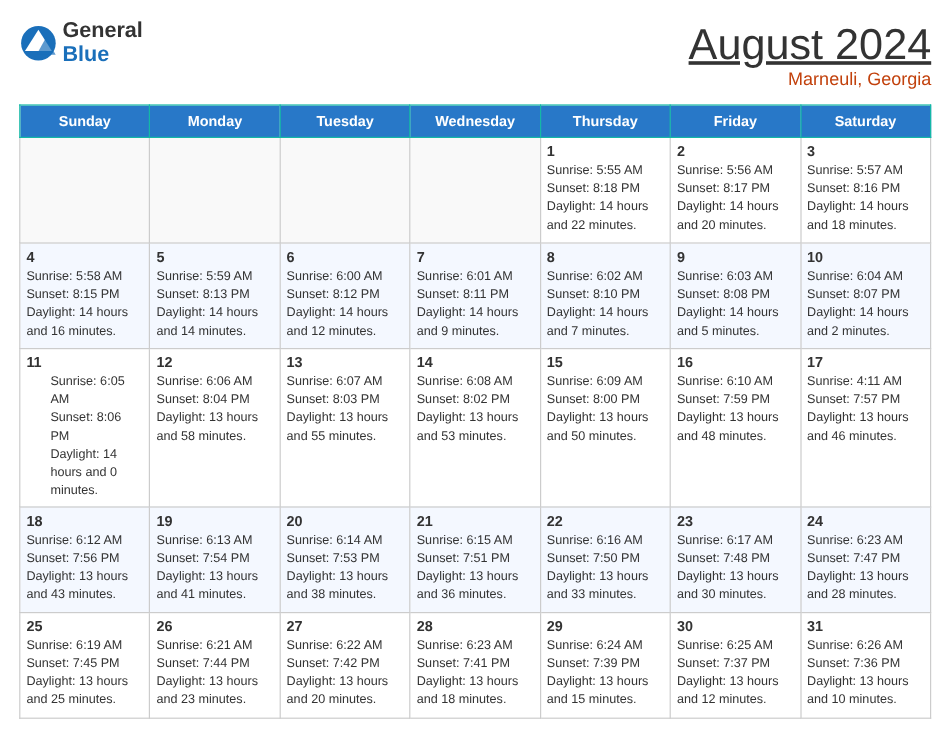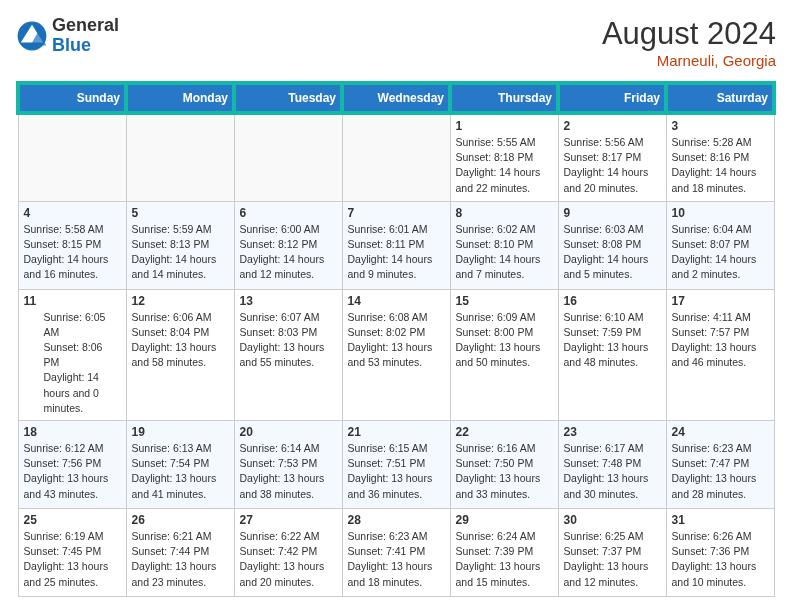--- a/index.html
+++ b/index.html
@@ -29,41 +29,42 @@
     .logo-text .blue { color: #1a6fba; }
     .logo-icon {
       width: 32px;
       height: 32px;
       margin-right: 4px;
     }
     .title-block {
       text-align: right;
     }
     .month-year {
-      font-size: 31px;
+      font-size: 36px;
       font-weight: 300;
       color: #333;
+      text-decoration: underline;
     }
     .location {
       font-size: 15px;
       color: #c2410c;
     }
     table {
       width: 100%;
       border-collapse: collapse;
       table-layout: fixed;
     }
     thead tr th {
       background-color: #2878c8;
       color: #fff;
       font-size: 12px;
       font-weight: bold;
       padding: 6px 4px;
-      text-align: right;
-      border: 4px solid #14b8a6;
+      text-align: center;
+      border: 1px solid #14b8a6;
     }
     tbody tr td {
       vertical-align: top;
       border: 1px solid #ccc;
       padding: 4px 5px;
       font-size: 10.5px;
       color: #333;
       height: 88px;
       background: #fff;
     }
@@ -130,21 +131,21 @@
 Daylight: 14 hours and 22 minutes.</div>
         </td>
         <td>
           <span class="day-number">2</span>
           <div class="day-info" style="white-space: pre-line;">Sunrise: 5:56 AM
 Sunset: 8:17 PM
 Daylight: 14 hours and 20 minutes.</div>
         </td>
         <td>
           <span class="day-number">3</span>
-          <div class="day-info" style="white-space: pre-line;">Sunrise: 5:28 AM
+          <div class="day-info" style="white-space: pre-line;">Sunrise: 5:57 AM
 Sunset: 8:16 PM
 Daylight: 14 hours and 18 minutes.</div>
         </td>
       </tr>
       <tr>
         <td>
           <span class="day-number">4</span>
           <div class="day-info" style="white-space: pre-line;">Sunrise: 5:58 AM
 Sunset: 8:15 PM
 Daylight: 14 hours and 16 minutes.</div>

